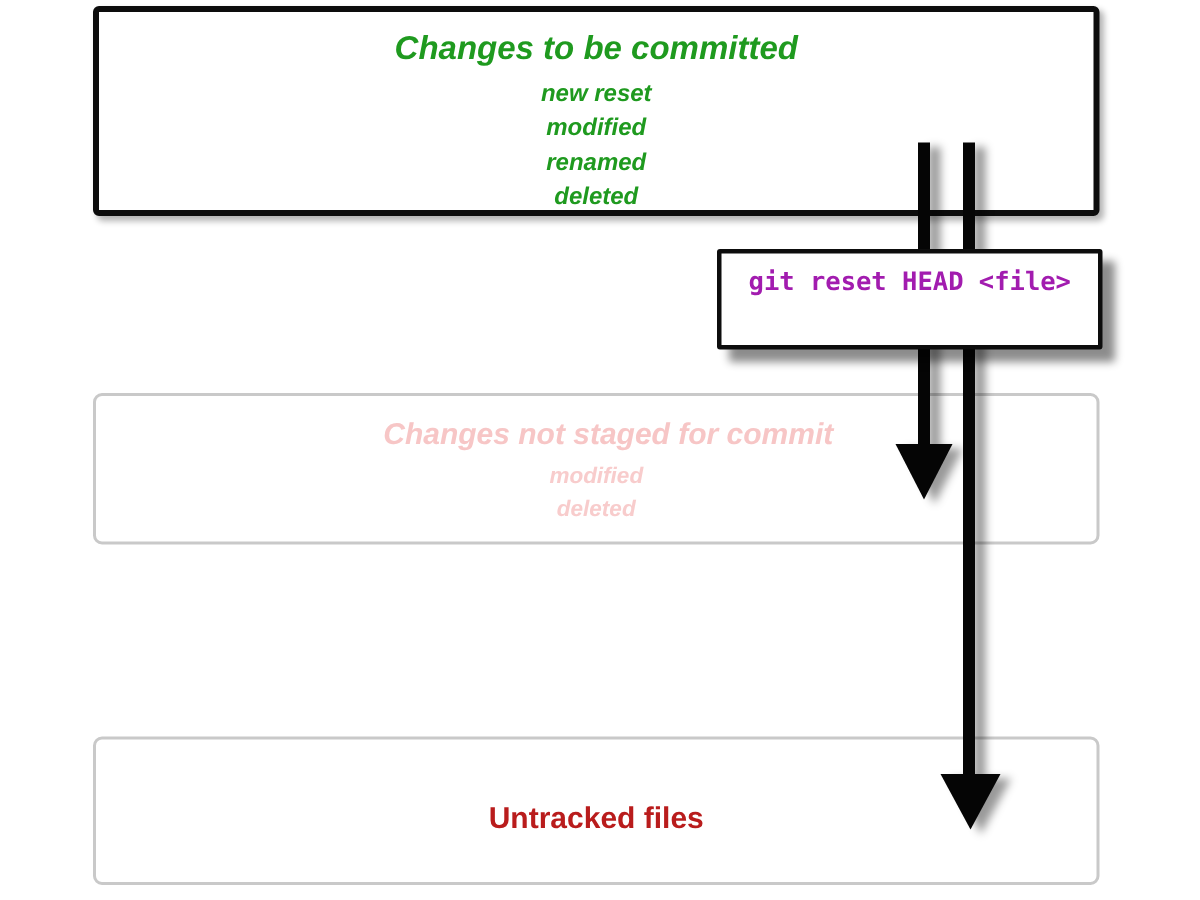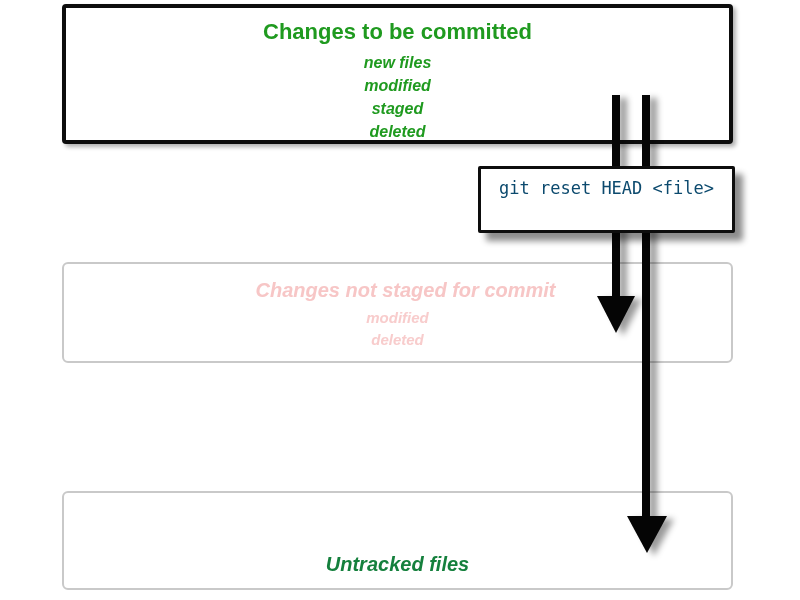--- a/index.html
+++ b/index.html
@@ -18,21 +18,21 @@
   }
   
   #staged-box{
     left:62px;top:4px;width:671px;height:140px;
     border:4px solid #0d0d0d;border-radius:4px;
     box-shadow:3px 3px 4px rgba(0,0,0,0.30);
     z-index:1;
   }
   #staged-box .box-title{
     margin-top:11px;
-    font-size:22px;font-weight:700;
+    font-size:22px;font-style:italic;font-weight:700;
     color:#1f9a1f;
   }
   #staged-box .box-item{
     font-size:16px;font-style:italic;font-weight:600;
     color:#1f9a1f;line-height:23px;
   }
   #staged-box .items{margin-top:6px;}
   
   #unstaged-box{
     left:62px;top:262px;width:671px;height:101px;
@@ -50,23 +50,23 @@
     color:#f8cccc;line-height:22px;
   }
   #unstaged-box .items{margin-top:5px;}
   
   #untracked-box{
     left:62px;top:491px;width:671px;height:99px;
     border:2px solid #c9c9c9;border-radius:6px;
     z-index:1;
   }
   #untracked-box .box-title{
-    margin-top:60px;
-    font-size:20px;font-style:italic;font-weight:600;
-    color:#15803d;
+    margin-top:42px;
+    font-size:20px;font-weight:600;
+    color:#b91c1c;
   }
   
   #arrows-layer{
     position:absolute;left:0;top:0;width:800px;height:600px;
     z-index:2;pointer-events:none;
   }
   #arrows-layer svg{
     filter:drop-shadow(7px 3px 3px rgba(0,0,0,0.40));
   }
   
@@ -76,41 +76,41 @@
     background:#ffffff;
     border:3px solid #0d0d0d;border-radius:2px;
     box-sizing:border-box;
     box-shadow:8px 8px 6px rgba(0,0,0,0.45);
     z-index:3;
     text-align:center;
   }
   #command-label .cmd{
     margin-top:9px;
     font-family:"DejaVu Sans Mono", monospace;
-    font-size:17px;font-weight:400;color:#0c4a6e;
+    font-size:17px;font-weight:700;color:#a21caf;
     white-space:nowrap;
   }
   #command-label .desc{
     margin-top:3px;
     font-size:17px;font-weight:700;color:#0d0d0d;
     letter-spacing:1px;
     white-space:nowrap;
   }
 </style>
 </head>
 <body>
 
 <div id="canvas">
 
   <div class="state-box" id="staged-box">
     <div class="box-title">Changes to be committed</div>
     <div class="items">
-      <div class="box-item">new files</div>
+      <div class="box-item">new reset</div>
       <div class="box-item">modified</div>
-      <div class="box-item">staged</div>
+      <div class="box-item">renamed</div>
       <div class="box-item">deleted</div>
     </div>
   </div>
 
   <div class="state-box" id="unstaged-box">
     <div class="box-title">Changes not staged for commit</div>
     <div class="items">
       <div class="box-item">modified</div>
       <div class="box-item">deleted</div>
     </div>

